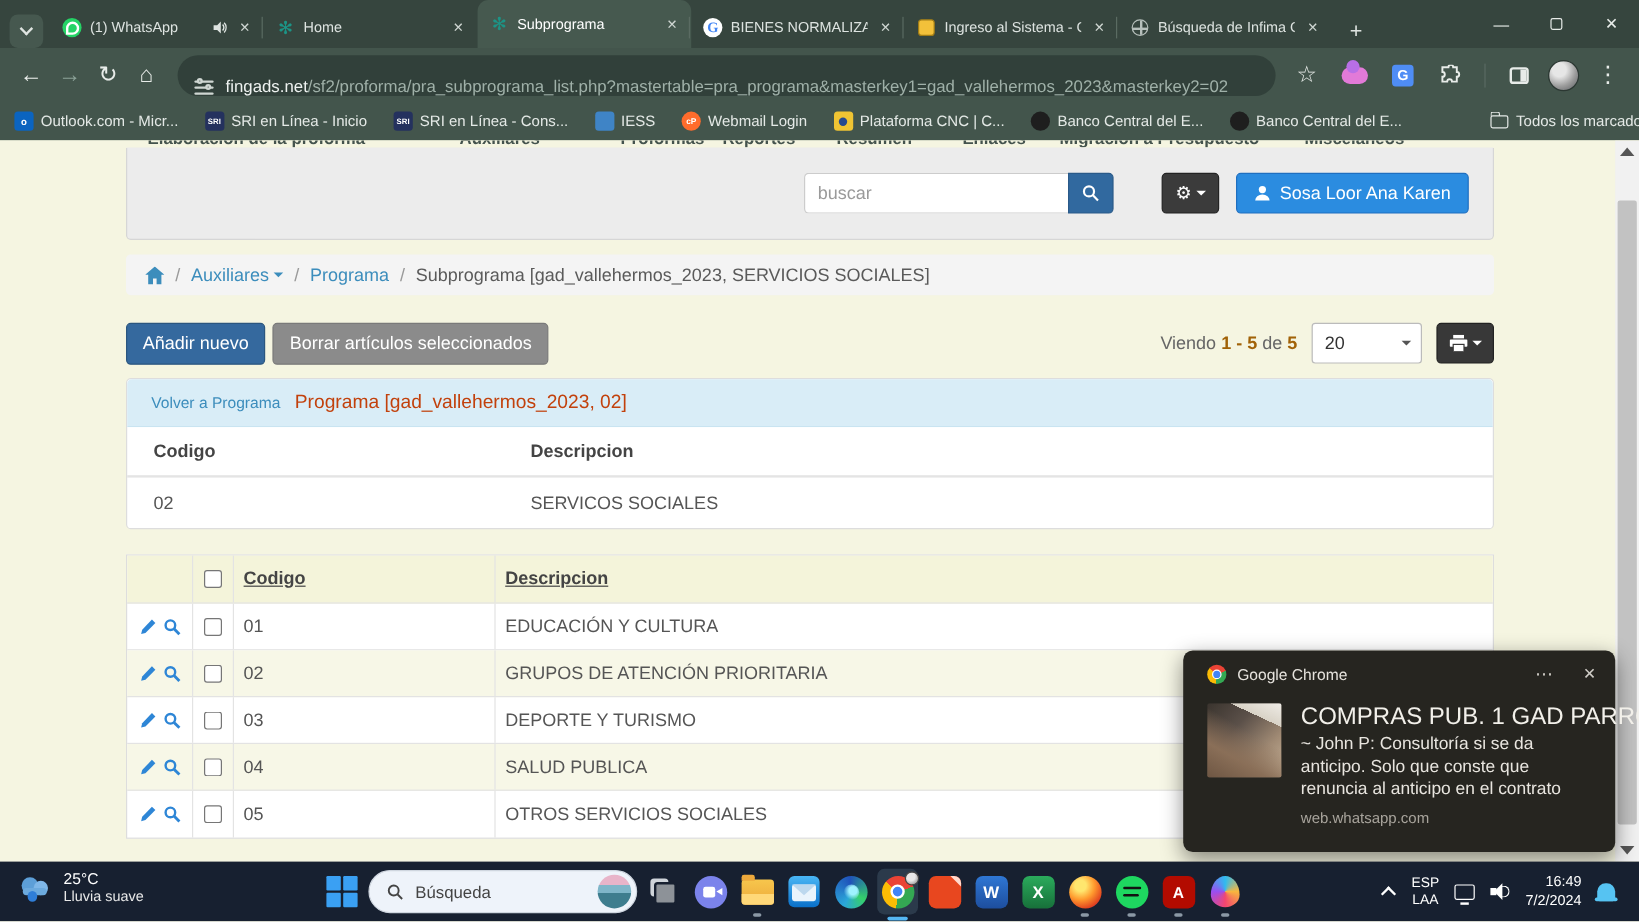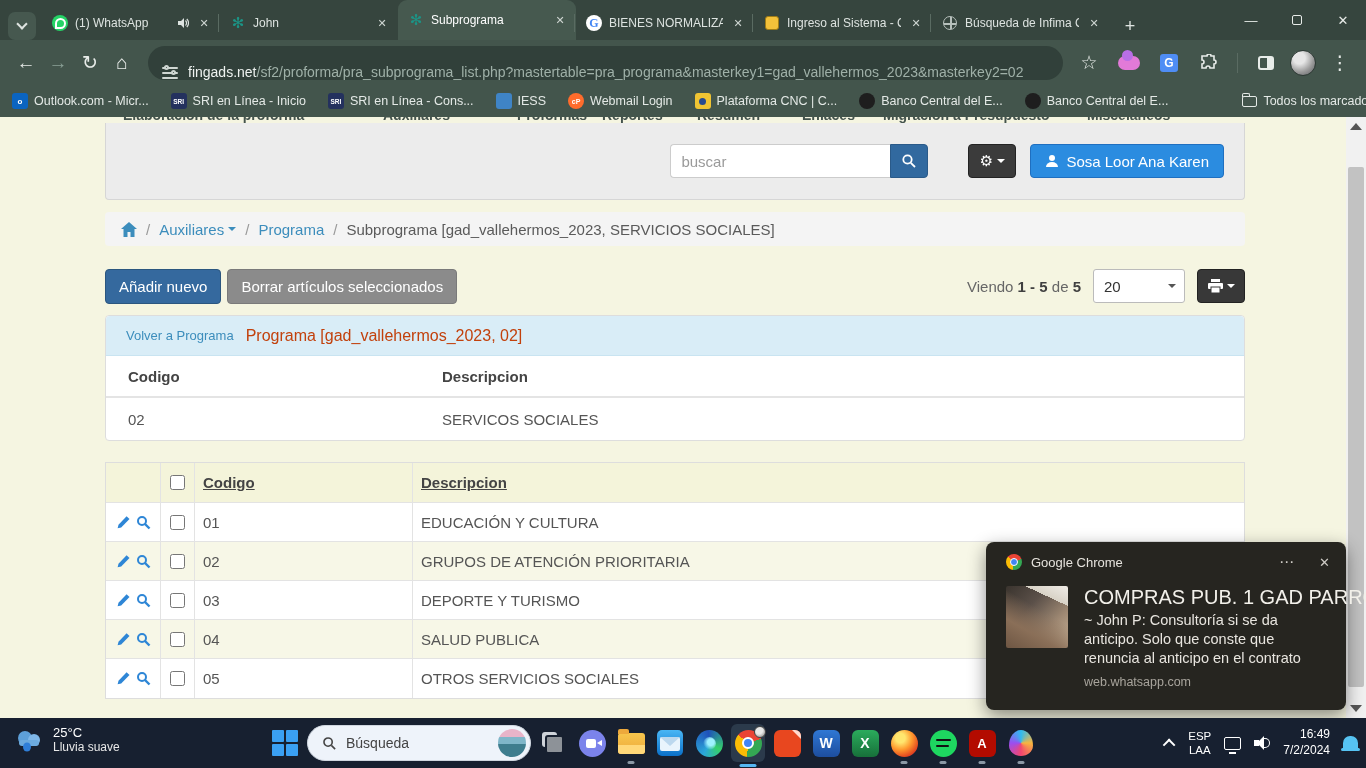--- a/index.html
+++ b/index.html
@@ -77,21 +77,21 @@
   .caret { width:0; height:0; border-left:4px solid transparent; border-right:4px solid transparent; border-top:4px solid currentColor; display:inline-block; }
   .user-btn { height:34px; background:#2b8ce0; border:1px solid #1f6fc0; border-radius:4px; color:#fff; font-size:15px; display:flex; align-items:center; gap:7px; padding:0 14px; }
   .breadcrumb { top:95px; height:34px; background:#f4f4f4; border-radius:4px; display:flex; align-items:center; padding:0 16px; gap:9px; font-size:15px; color:#999; }
   .breadcrumb a { color:#3c8dbc; text-decoration:none; display:flex; align-items:center; gap:4px; }
   .breadcrumb .current { color:#5a5a5a; }
   .actions-row { top:151px; height:36px; display:flex; align-items:center; }
   .btn { height:35px; border-radius:4px; font-size:15px; color:#fff; display:flex; align-items:center; padding:0 13px; border:1px solid transparent; }
   .btn-add { background:#35699e; border-color:#2b567f; }
   .btn-del { background:#8b8b8b; border-color:#7a7a7a; margin-left:6px; }
   .actions-right { margin-left:auto; display:flex; align-items:center; gap:12px; font-size:15px; color:#666; }
-  .viewing b { color:#404040; }
+  .viewing b { color:#a16207; }
   .pagesize { width:92px; height:34px; background:#fff; border:1px solid #bbb; border-radius:3px; display:flex; align-items:center; padding:0 10px; color:#333; position:relative; }
   .pagesize .sel-caret { position:absolute; right:8px; color:#555; }
   .print-btn { width:48px; height:34px; background:#383838; border:1px solid #222; border-radius:4px; color:#fff; display:flex; align-items:center; justify-content:center; gap:4px; }
   .master-panel { top:198px; border-radius:4px; background:#fff; border:1px solid #ddd; }
   .mp-head { height:40px; background:#d9edf7; border-bottom:1px solid #c9e4f1; border-radius:4px 4px 0 0; display:flex; align-items:center; padding:0 20px; gap:12px; }
   .mp-back { font-size:13px; color:#3c8dbc; text-decoration:none; }
   .mp-title { font-size:16px; color:#c2410c; }
   .mp-table { width:100%; }
   .mp-row { display:flex; height:42px; align-items:center; font-size:15px; }
   .mp-row.head { font-weight:bold; color:#444; border-bottom:2px solid #e4e4e4; }
@@ -173,21 +173,21 @@
   .i-nitro { background:#e8471f; position:relative; overflow:hidden; }
   .i-nitro::after { content:""; position:absolute; right:0; top:0; border-left:9px solid transparent; border-top:9px solid #ffd9cd; }
   .i-word { background:linear-gradient(180deg,#2f77d4,#1d4e9e); }
   .i-excel { background:linear-gradient(180deg,#2bab5c,#17703a); }
   .i-firefox { border-radius:50%; background:radial-gradient(circle at 35% 30%,#ffe66e 0 18%,#ff9a2e 45%,#e1431f 75%,#891fa8 100%); }
   .i-spotify { border-radius:50%; background:#1ed760; position:relative; }
   .i-spotify::before, .i-spotify::after { content:""; position:absolute; left:6px; right:6px; height:2.5px; border-radius:2px; background:#121212; }
   .i-spotify::before { top:9px; } .i-spotify::after { top:15px; right:8px; }
   .i-acrobat { background:#b30b00; font-size:13px; }
   .i-drop { width:24px; height:26px; border-radius:50% 50% 50% 50% / 60% 60% 40% 40%; background:conic-gradient(from 180deg,#f3466f,#9a4ef0,#2fbbf0,#f8b63e,#f3466f); }
-  .tb-tray { position:absolute; right:8px; top:0; height:50px; display:flex; align-items:center; gap:13px; }
+  .tb-tray { position:absolute; right:20px; top:0; height:50px; display:flex; align-items:center; gap:13px; }
   .chev-up { width:9px; height:9px; border-left:2px solid #fff; border-top:2px solid #fff; transform:rotate(45deg) translateY(2px); }
   .lang { font-size:11.5px; line-height:1.25; text-align:center; }
   .net-ic { width:17px; height:13px; border:1.6px solid #fff; border-radius:2px; position:relative; }
   .net-ic::after { content:""; position:absolute; left:4px; bottom:-5px; width:7px; height:2px; background:#fff; }
   .spk { position:relative; width:16px; height:14px; }
   .spk::before { content:""; position:absolute; left:0; top:4px; width:5px; height:6px; background:#fff; }
   .spk::after { content:""; position:absolute; left:3px; top:0; border-top:7px solid transparent; border-bottom:7px solid transparent; border-right:7px solid #fff; }
   .spk i { position:absolute; right:0; top:2px; width:8px; height:10px; border:1.6px solid #fff; border-left:none; border-radius:0 8px 8px 0; }
   .clock { font-size:12px; text-align:right; line-height:1.3; }
   .bell { width:15px; height:15px; background:#56c3f2; border-radius:7px 7px 2px 2px; position:relative; }
@@ -209,21 +209,21 @@
         <span class="fav fav-wa"></span>
         <span class="title">(1) WhatsApp</span>
         <svg class="audio" width="12" height="12" viewBox="0 0 12 12">
             <polygon points="1,4 4,4 7,1 7,11 4,8 1,8" fill="#dde3e0"></polygon>
             <path d="M8.5 3.5 a3.5 3.5 0 0 1 0 5 M9.8 2 a5.5 5.5 0 0 1 0 8" stroke="#dde3e0" stroke-width="1.2" fill="none"></path>
           </svg>
         <span class="close">✕</span>
       </div>
       <div class="tab">
         <span class="fav fav-home">✻</span>
-        <span class="title">John</span>
+        <span class="title">Home</span>
         <span class="close">✕</span>
       </div>
       <div class="tab active">
         <span class="fav fav-sub">✻</span>
         <span class="title">Subprograma</span>
         <span class="close">✕</span>
       </div>
       <div class="tab">
         <span class="fav fav-g">G</span>
         <span class="title">BIENES NORMALIZAD</span>

